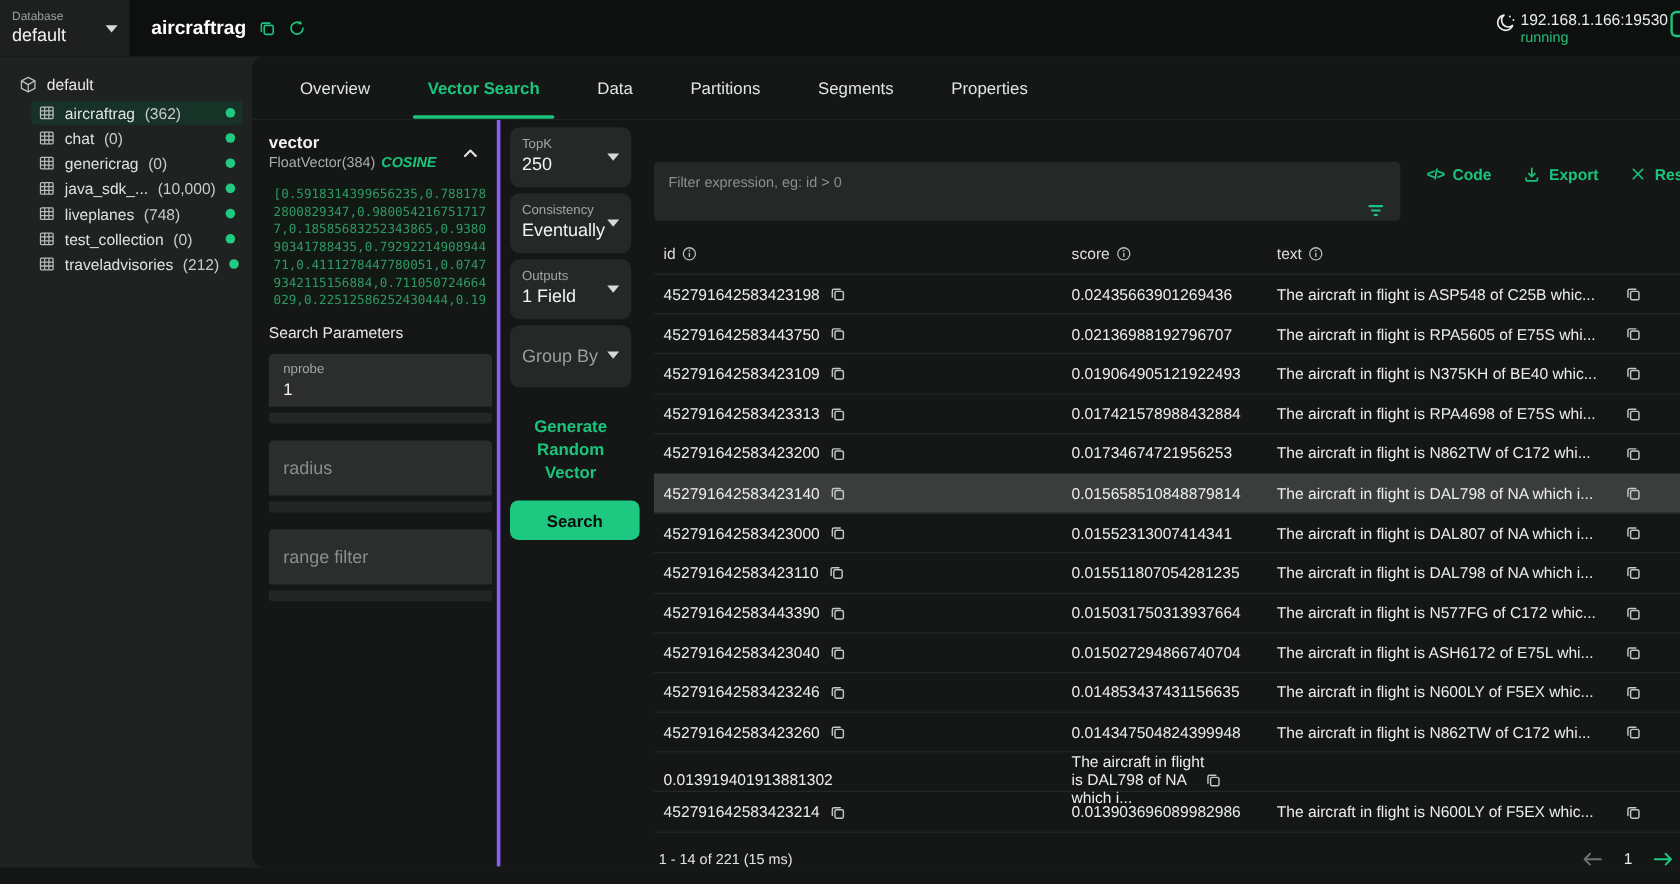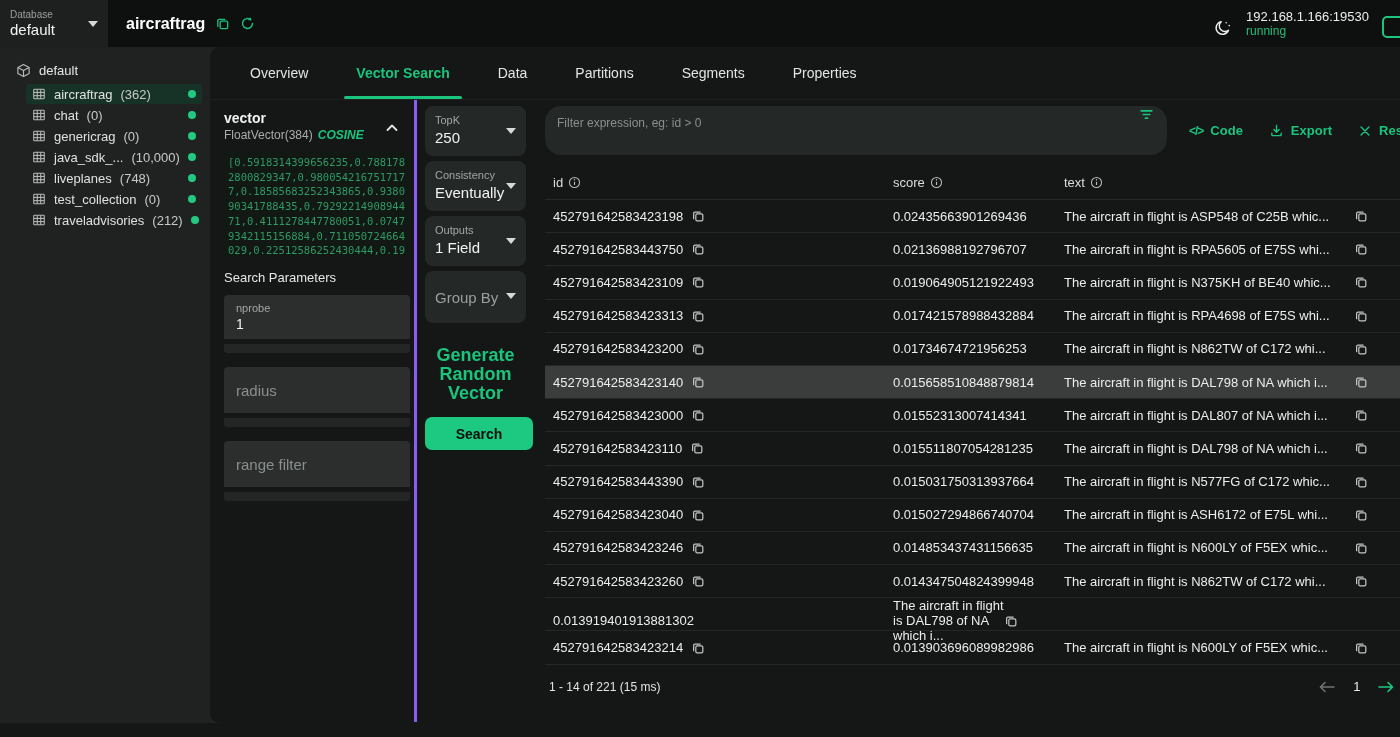--- a/index.html
+++ b/index.html
@@ -8,21 +8,21 @@
 
   
   .topbar { position:absolute; top:0; left:0; width:1400px; height:47px; background:#0d100f; display:flex; align-items:center; overflow:hidden; }
   .db-select { width:108px; height:47px; background:#1d201f; display:flex; align-items:center; padding:0 10px; cursor:pointer; }
   .db-select .db-texts { flex:1; }
   .db-label { font-size:10px; color:#9b9f9e; line-height:12px; }
   .db-value { font-size:15px; color:#f2f3f2; line-height:17px; }
   .caret-down { width:0; height:0; border-left:5px solid transparent; border-right:5px solid transparent; border-top:6px solid #d7d9d8; }
   .tb-title { font-size:16px; font-weight:bold; margin-left:18px; color:#fff; }
   .tb-icon { margin-left:10px; display:inline-flex; align-items:center; cursor:pointer; }
-  .tb-right { margin-left:auto; display:flex; align-items:flex-end; gap:13px; padding-right:10px; }
+  .tb-right { margin-left:auto; display:flex; align-items:flex-start; gap:2px; padding-right:0; }
   .addr-block { text-align:left; }
   .addr { font-size:13px; color:#eceded; line-height:15px; }
   .running { font-size:12px; color:#28bf79; line-height:14px; }
   .edge-chip { width:22px; height:22px; border:2px solid #1cc47d; border-radius:5px; margin-right:-14px; }
 
   
   .sidebar { position:absolute; top:47px; left:0; width:210px; height:676px; padding-top:12px; }
   .side-db { display:flex; align-items:center; gap:8px; padding:4px 0 6px 16px; font-size:13px; color:#e6e7e6; cursor:pointer; }
   .side-item { display:flex; align-items:center; gap:8px; height:20px; margin:0 8px 1px 26px; padding:0 6px; font-size:13px; color:#dfe1e0; border-radius:3px; cursor:pointer; }
   .side-item.selected { background:#173227; }
@@ -59,27 +59,27 @@
   .under-strip { width:186px; height:9px; background:#232625; border-radius:0 0 3px 3px; margin-top:5px; }
 
   
   .mid-panel { width:118px; flex:none; padding:6px 8px 0 8px; display:flex; flex-direction:column; }
   .sel-box { width:101px; background:#242827; border-radius:8px; margin-bottom:5px; padding:8px 10px; position:relative; cursor:pointer; min-height:50px; }
   .sel-label { font-size:11px; color:#a2a6a4; }
   .sel-value { font-size:15px; color:#f2f3f2; margin-top:3px; }
   .sel-box .caret-down { position:absolute; right:10px; top:22px; }
   .sel-box.placeholder { display:flex; align-items:center; min-height:52px; }
   .sel-ph { font-size:15px; color:#9a9f9d; }
-  .gen-link { margin-top:18px; text-align:center; color:#1bc47d; font-weight:bold; font-size:18px; line-height:19px; width:101px; cursor:pointer; }
+  .gen-link { margin-top:18px; text-align:center; color:#1bc47d; font-weight:bold; font-size:14px; line-height:19px; width:101px; cursor:pointer; }
   .search-btn { margin-top:14px; width:108px; height:33px; background:#1dc981; color:#0c0e0d; font-weight:bold; font-size:14px; border:none; border-radius:7px; cursor:pointer; font-family:inherit; }
 
   
   .right-panel { flex:1; padding:6px 16px 0 10px; display:flex; flex-direction:column; }
   .filter-row { display:flex; align-items:center; }
-  .filter-box { width:622px; height:49px; background:#242827; border-radius:16px; display:flex; align-items:flex-start; padding:0 12px; }
+  .filter-box { width:622px; height:49px; background:#242827; border-radius:4px; display:flex; align-items:flex-end; padding:0 12px;margin-top:29px; }
   .filter-box input { flex:1; background:transparent; border:none; outline:none; color:#e9eaea; font-size:12px; font-family:inherit; align-self:flex-start; margin-top:10px; }
   .filter-box input::placeholder { color:#8b908e; }
   .filter-icon { color:#1bc47d; margin-left:8px; cursor:pointer; }
   .action-btns { display:flex; align-items:center; gap:26px; margin-left:22px; }
   .abtn { display:flex; align-items:center; gap:7px; color:#1bc47d; font-size:13px; font-weight:bold; cursor:pointer; }
   .abtn .code-glyph { font-size:12px; font-weight:bold; letter-spacing:-1px; }
 
   .rtable { margin-top:10px; }
   .thead { display:grid; grid-template-columns:340px 171px 1fr; height:35px; align-items:center; border-bottom:1px solid #262928; padding-left:8px; }
   .th { display:flex; align-items:center; gap:5px; font-size:13px; color:#dcdddc; }

